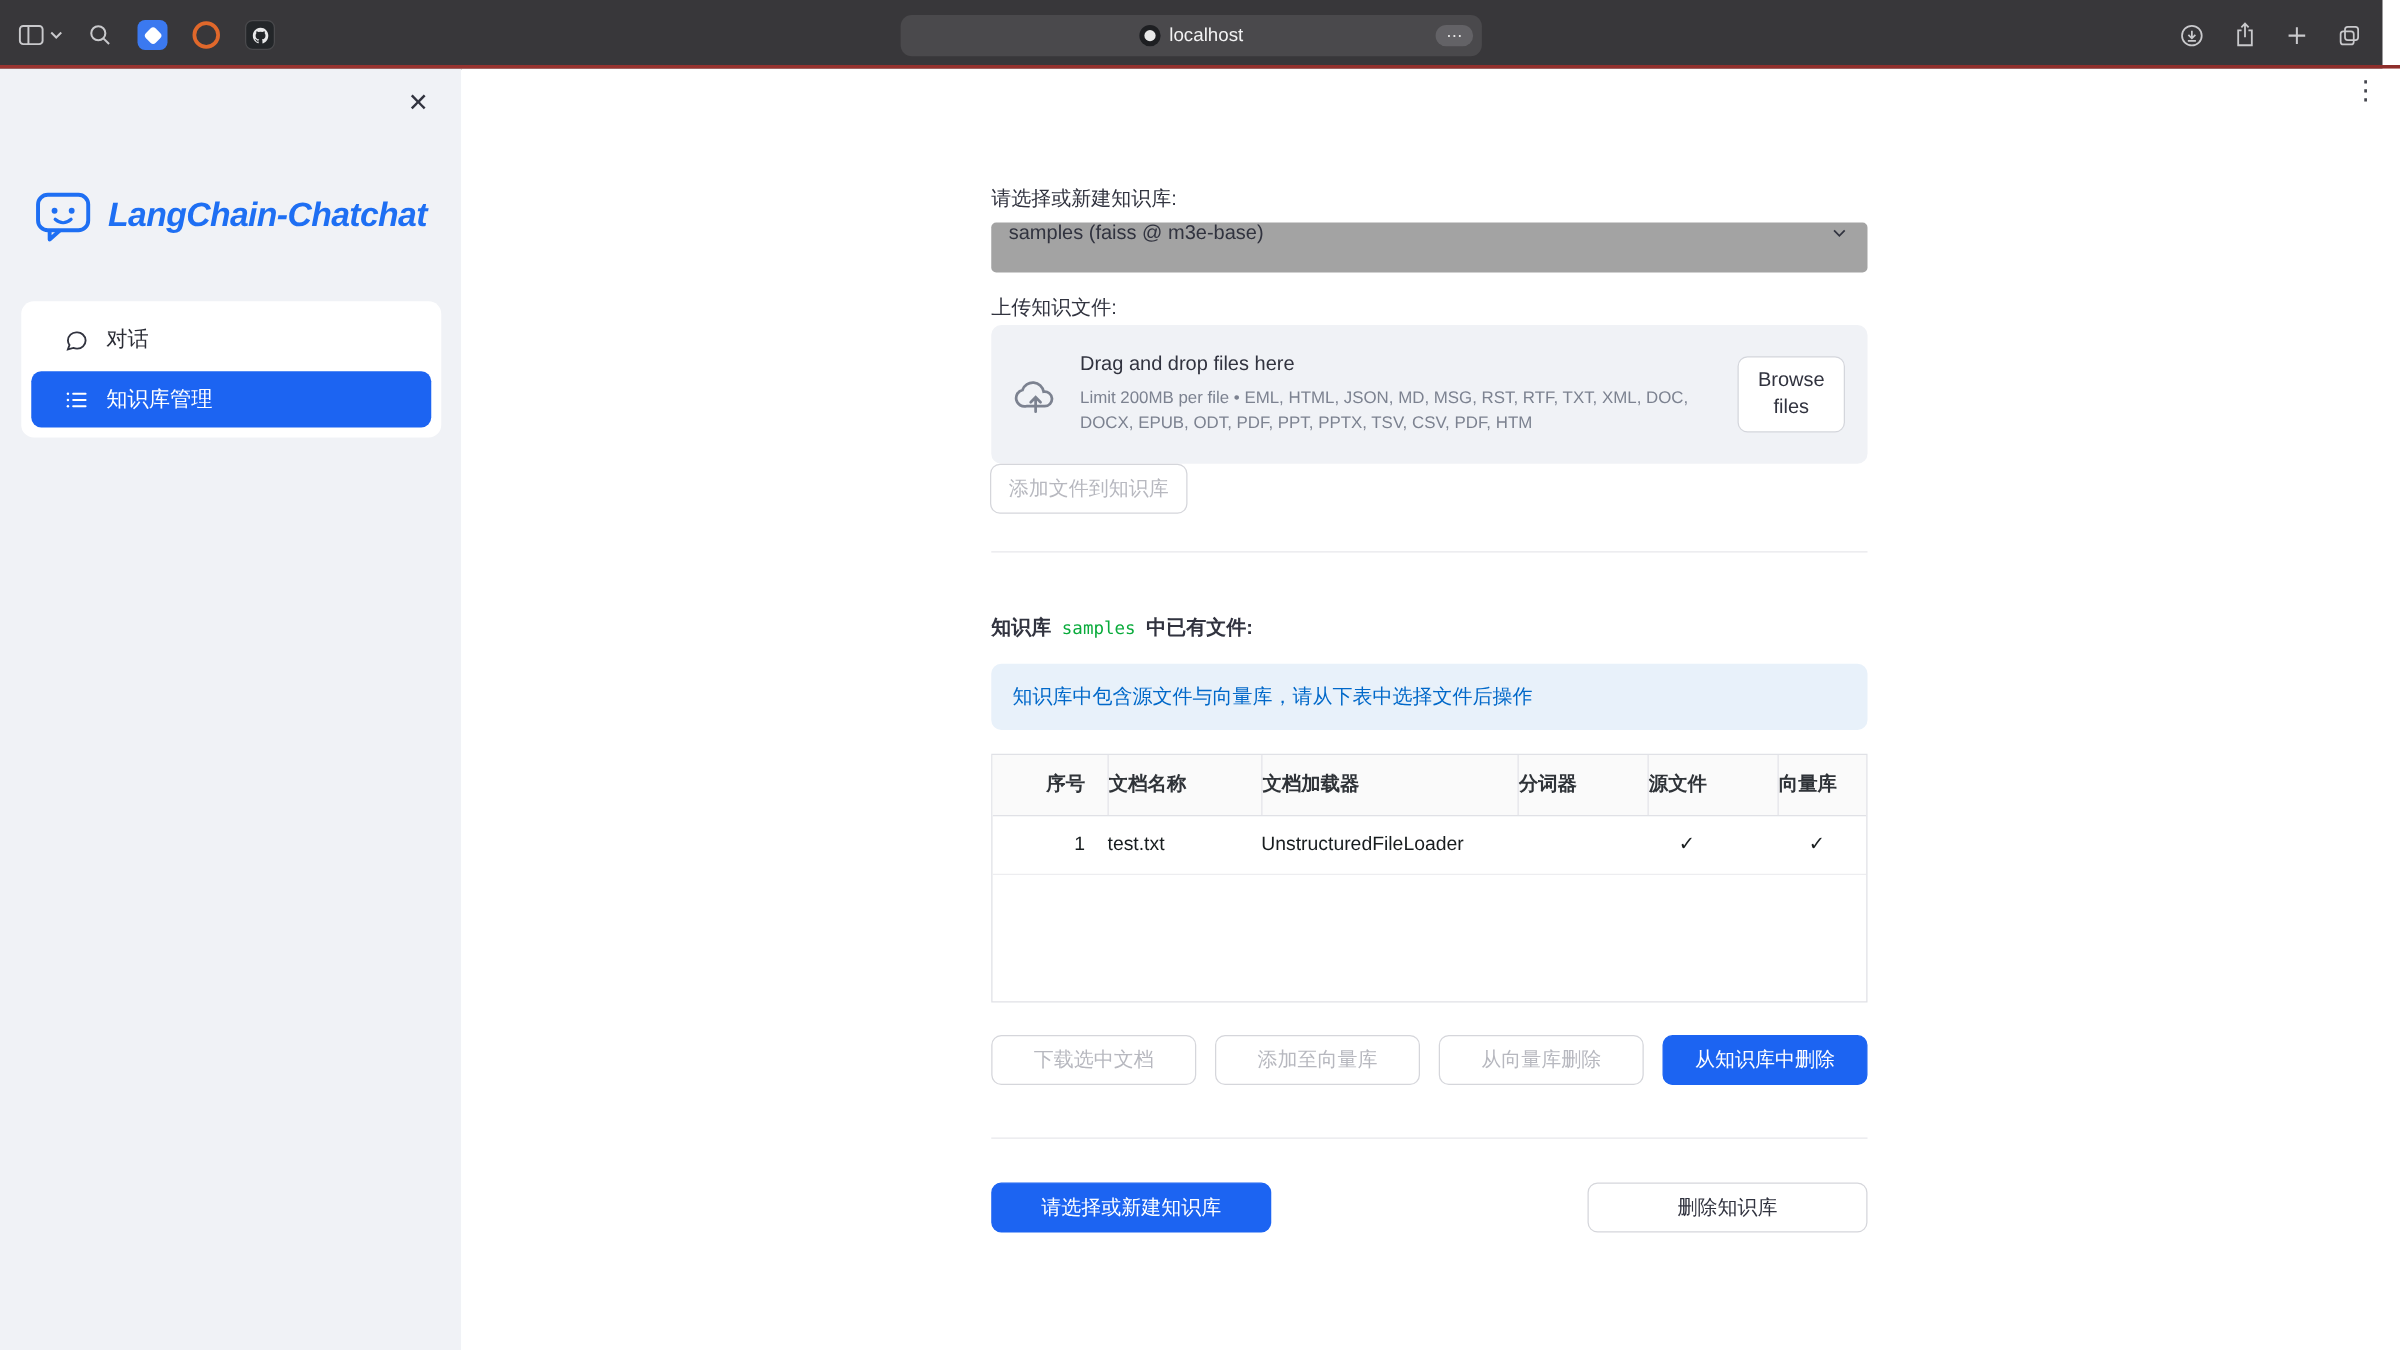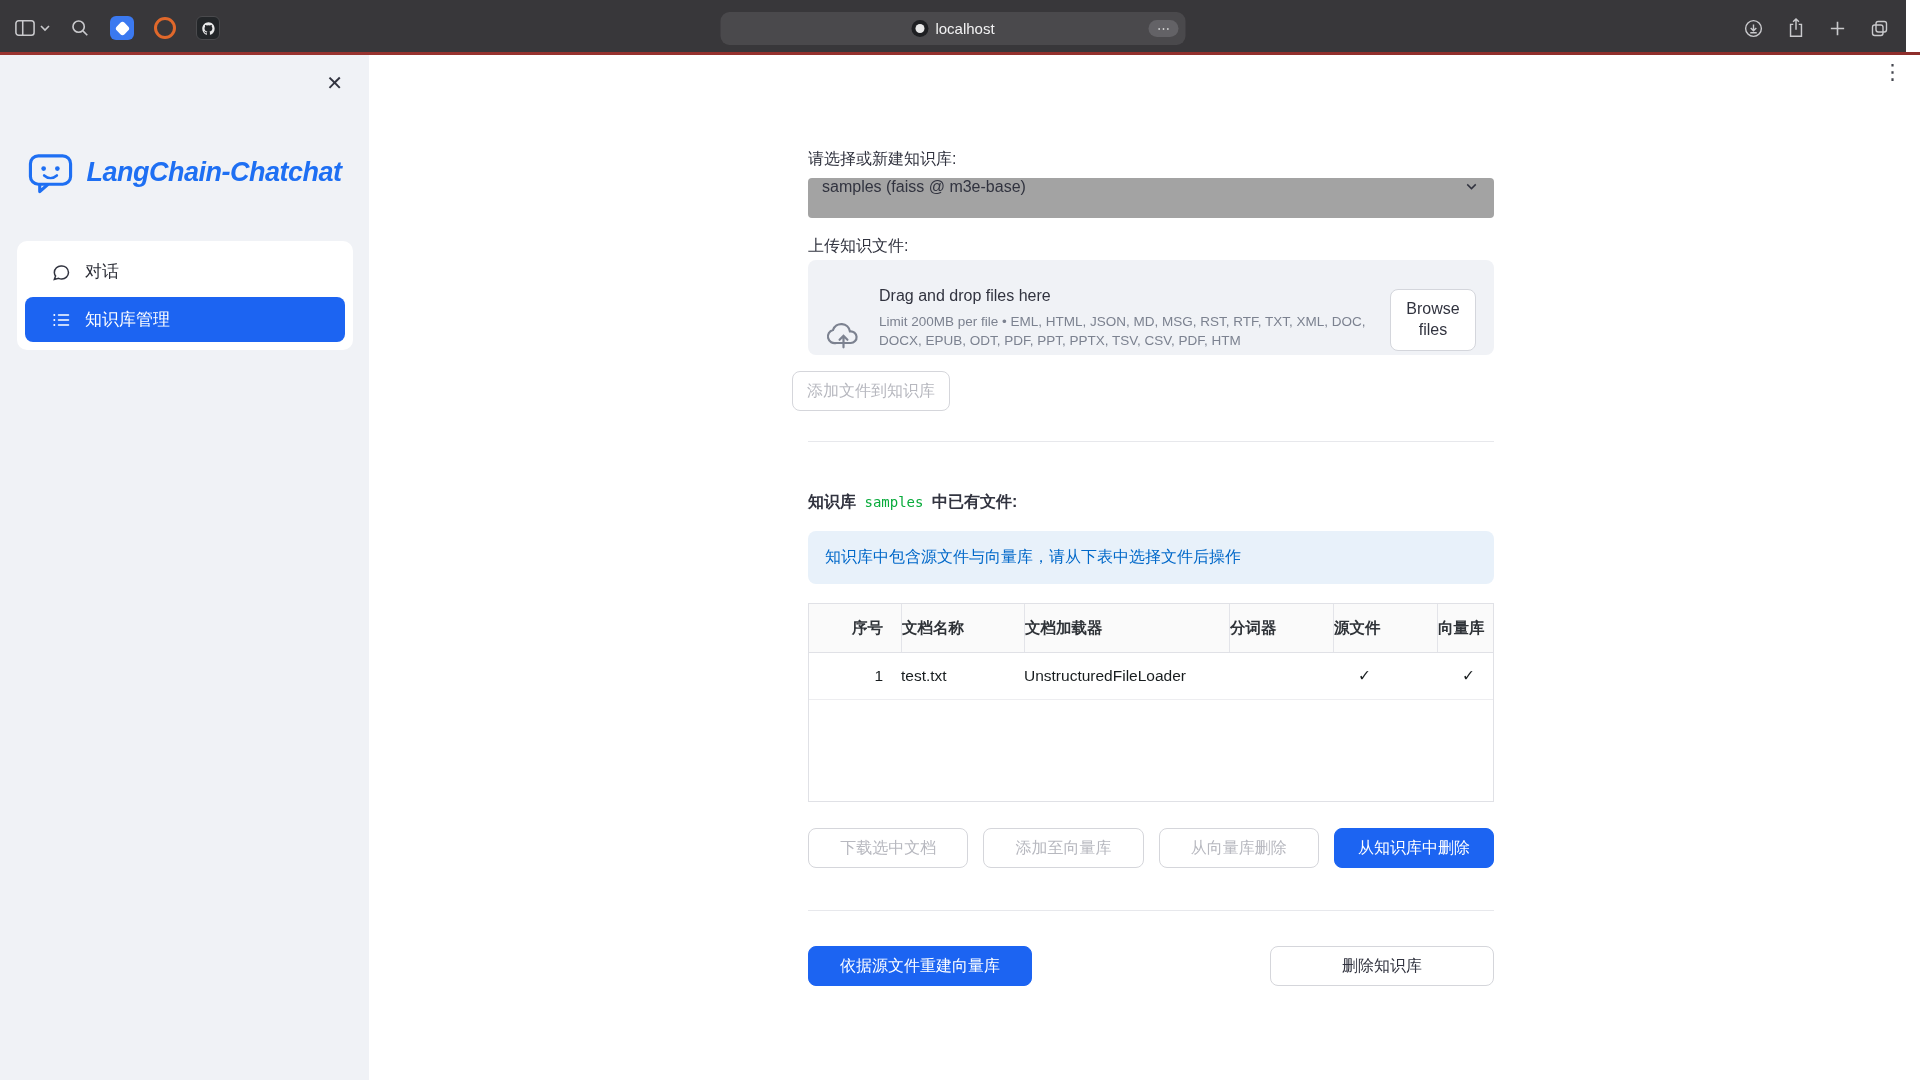--- a/index.html
+++ b/index.html
@@ -47,29 +47,29 @@
   .nav-item { display:flex; align-items:center; gap:14px; height:45px; padding-left:26px;
               border-radius:8px; font-size:17px; color:#2b2d36; cursor:default; }
   .nav-item + .nav-item { margin-top:3px; }
   .nav-item.active { background:var(--accent,#1c64f2); color:#fff; }
 
   
   .main { position:absolute; top:55px; left:369px; right:0; bottom:0; background:#fff; }
   .kebab-btn { position:absolute; top:5px; right:16px; background:none; border:none; font-size:21px;
                color:#44464e; letter-spacing:1px; }
   .col { position:absolute; left:423px; width:702px; top:0; height:100%; color:#31333f; }
-  .abs { position:absolute; left:16px; right:0; }
+  .abs { position:absolute; left:1px; right:0; }
 
   .field-label { font-size:16px; color:#31333f; }
 
   .selectbox { height:40px; background:#a3a3a3; border-radius:4px; display:flex; 
                padding:0 14px; font-size:16px; color:#31333f; cursor:default; }
   .selectbox .chev { margin-left:auto; }
 
-  .uploader { height:95px; background:#f0f2f6; border-radius:8px; display:flex; align-items:flex-end;
+  .uploader { height:111px; background:#f0f2f6; border-radius:8px; display:flex; align-items:center;
               padding:4px 18px; }
   .up-texts { margin-left:18px; flex:1; min-width:0; }
   .up-title { font-size:16px; color:#31333f; margin-bottom:7px; }
   .up-limit { font-size:13.5px; color:#7c8290; line-height:1.45; max-width:525px; }
   .browse-btn { width:86px; padding:9px 10px; background:#fff; border:1px solid #d4d6dc; border-radius:8px;
                 font-size:16px; color:#31333f; line-height:1.3; text-align:center;
                 font-family:inherit; }
 
   .btn { border-radius:8px; font-size:16px; font-family:inherit; display:inline-flex;
          align-items:center; justify-content:center; height:40px; }
@@ -269,20 +269,20 @@
       <div class="abs actions" style="top:773px;">
         <button class="btn disabled">下载选中文档</button>
         <button class="btn disabled">添加至向量库</button>
         <button class="btn disabled">从向量库删除</button>
         <button class="btn primary">从知识库中删除</button>
       </div>
 
       <hr class="abs divider" style="top:855px;">
 
       <div class="abs bottom-row" style="top:891px;">
-        <button class="btn primary">依据源文件重建向量库</button>
+        <button class="btn primary">请选择或新建知识库</button>
         <button class="btn secondary">删除知识库</button>
       </div>
 
     </div>
   </main>
 
 </div>
 
 </body></html>

